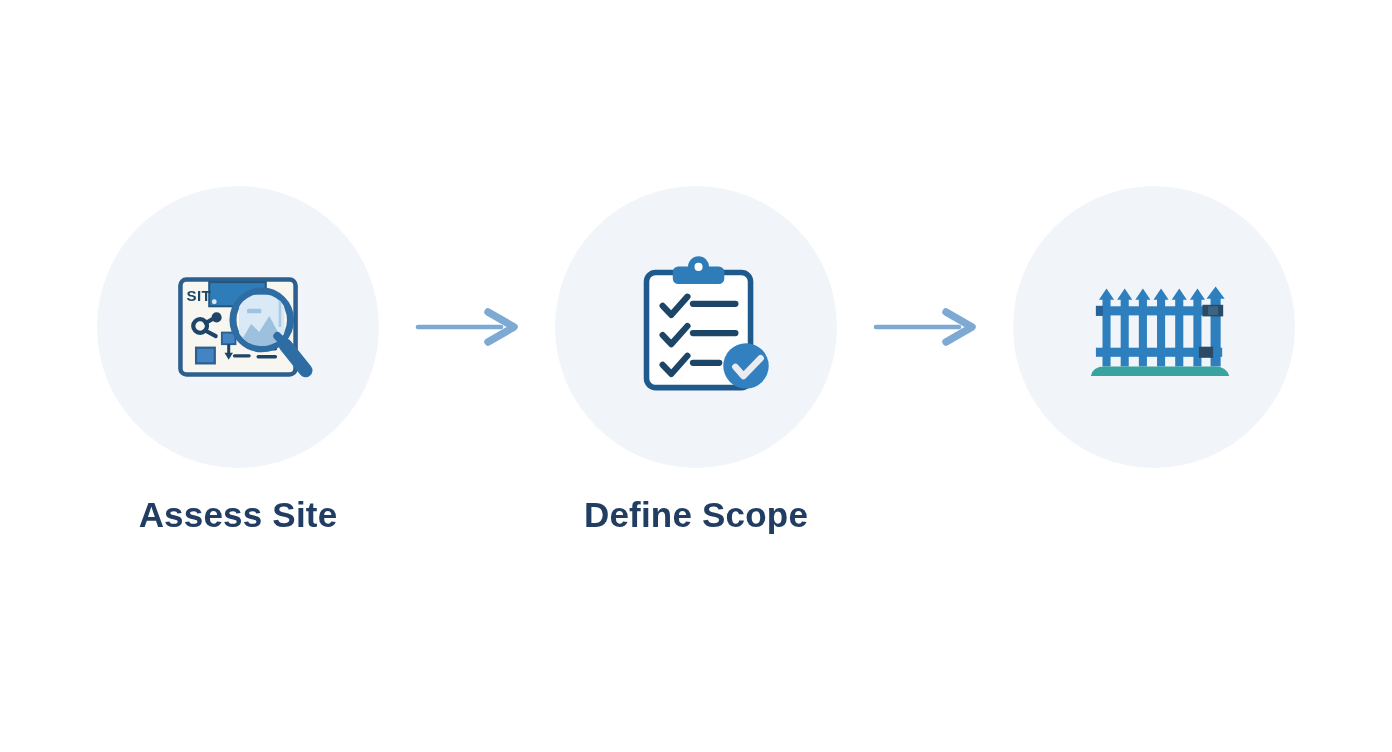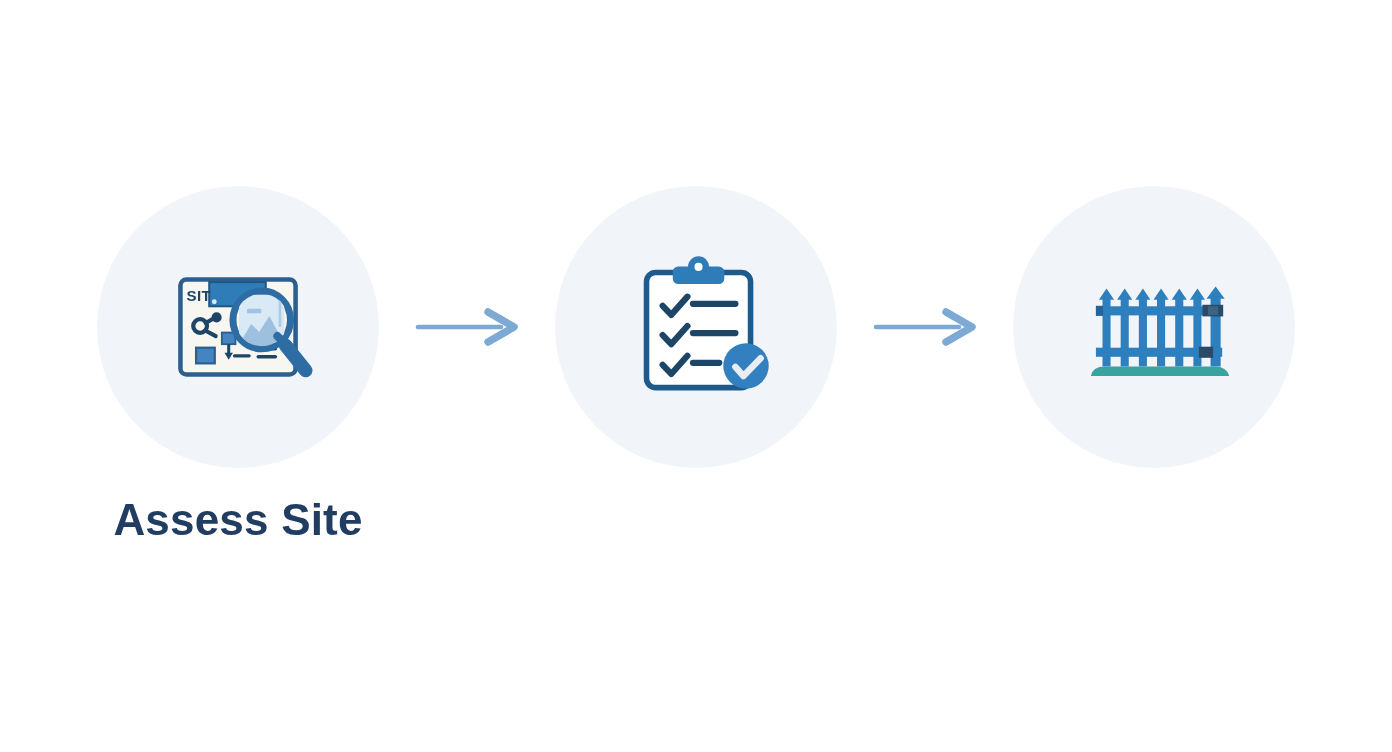--- a/index.html
+++ b/index.html
@@ -12,21 +12,21 @@
     display:flex;align-items:flex-start;column-gap:36px;
   }
   .step{display:flex;flex-direction:column;align-items:center;width:282px;}
   .circle{
     width:282px;height:282px;border-radius:50%;
     background:var(--circle-bg,#f1f5f9);
     display:flex;align-items:center;justify-content:center;
   }
   .icon-svg{width:202px;height:202px;display:block;}
   .step-label{
-    margin-top:27px;font-weight:700;font-size:44px;letter-spacing:0.2px;
+    margin-top:27px;font-weight:700;font-size:35px;letter-spacing:0.2px;
     color:var(--label-text,#223d62);white-space:nowrap;
   }
   .arrow-svg{width:104px;height:44px;margin-top:119px;flex:0 0 auto;}
 
   
   .f-primary{fill:var(--primary-blue);}
   .f-mid{fill:var(--mid-blue);}
   .f-navy{fill:var(--dark-navy);}
   .s-navy{stroke:var(--dark-navy);fill:none;stroke-linecap:round;}
   .f-doc{fill:var(--doc-fill);}
@@ -125,20 +125,21 @@
             <path d="M67,137.5 l8.5,9 l16,-18" class="s-navy" stroke-width="6.2" stroke-linejoin="round"></path>
             <line x1="97" y1="135.5" x2="123" y2="135.5" class="s-navy" stroke-width="6.2"></line>
           </g>
 
           <g>
             <circle cx="149.5" cy="138.5" r="22.5" class="f-badge"></circle>
             <path d="M139,139.5 l8,9 l17,-17.5" class="s-badgecheck" stroke-width="6.5"></path>
           </g>
         </svg>
       </div>
+      <div class="step-label">Define Scope</div>
     </div>
 
     <svg class="arrow-svg" viewBox="0 0 104 44">
       <line x1="3" y1="22" x2="86" y2="22" class="s-arrow" stroke-width="4.6"></line>
       <path d="M73,7 L99,22 L73,37" class="s-arrow" stroke-width="7.5"></path>
     </svg>
 
     <div class="step">
       <div class="circle">
         <svg class="icon-svg" viewBox="0 0 200 200">

